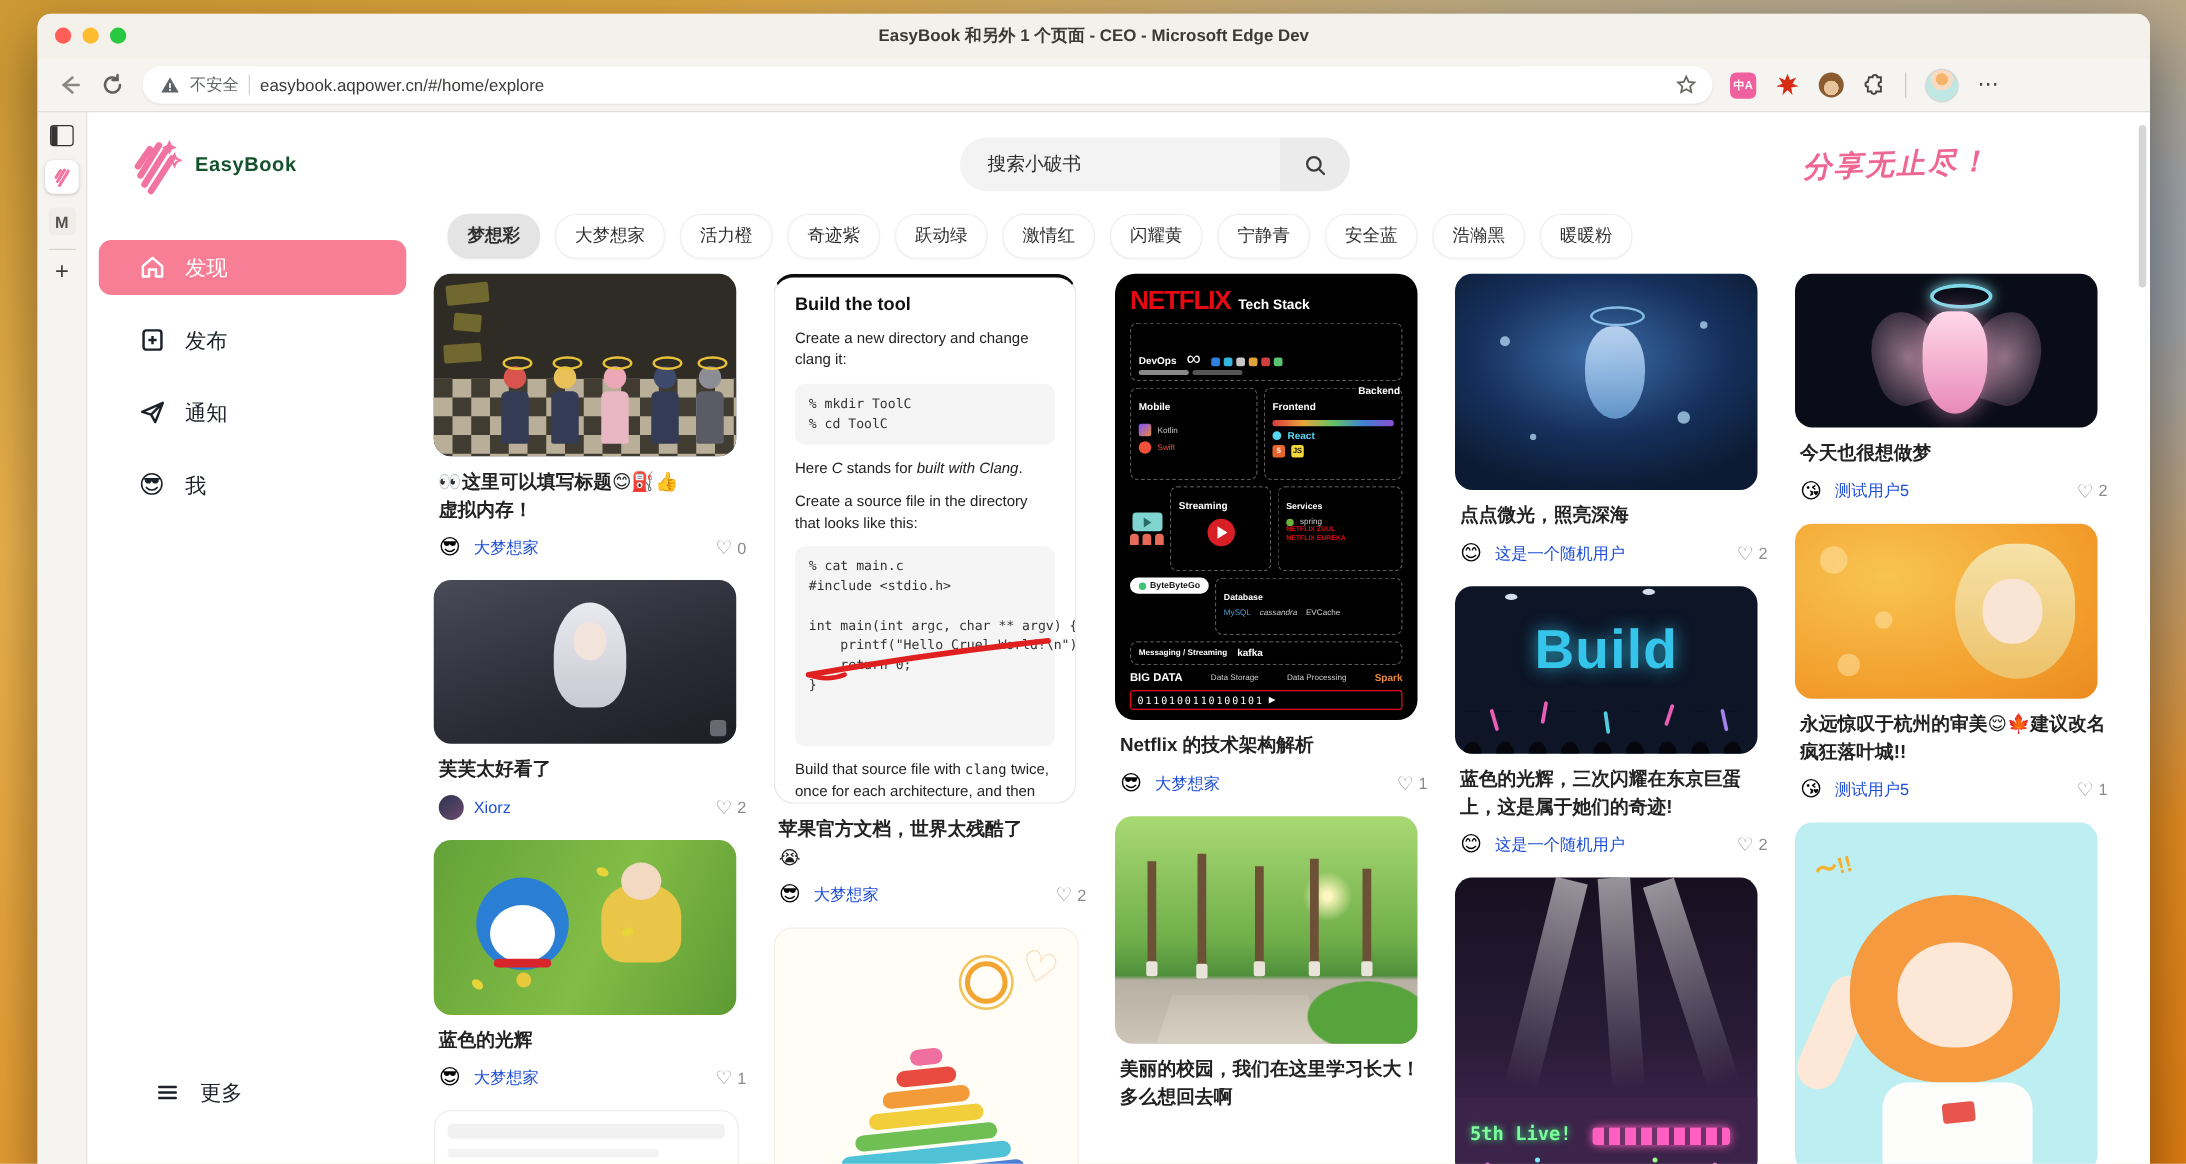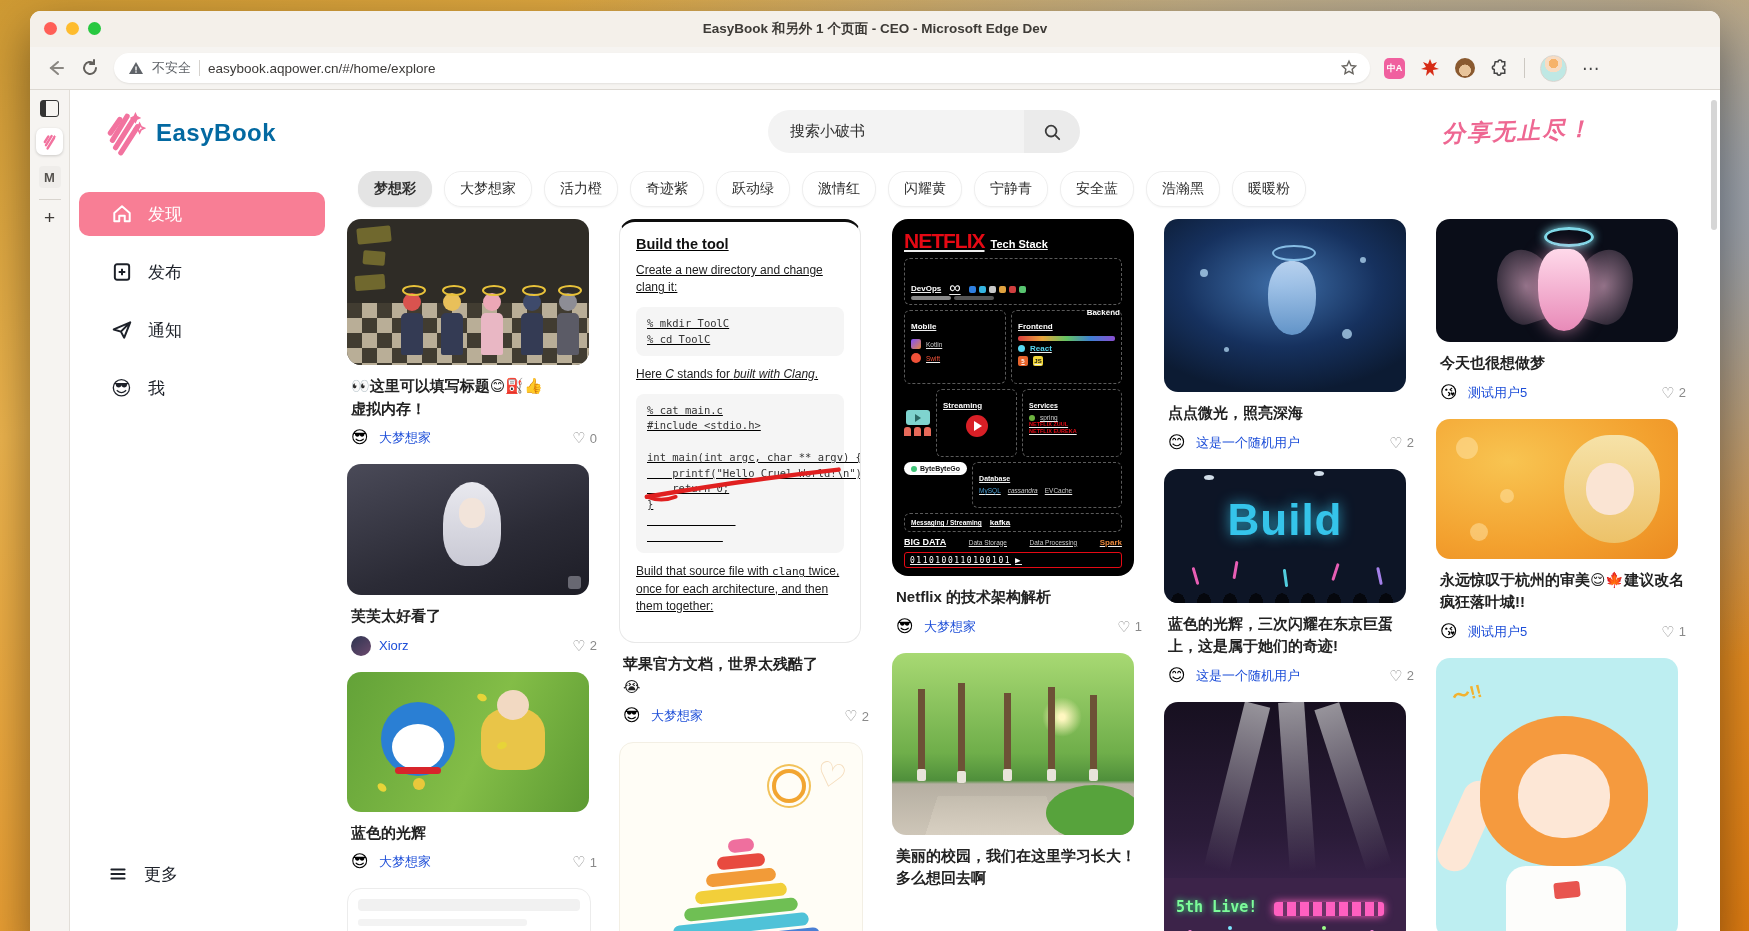--- a/index.html
+++ b/index.html
@@ -39,42 +39,42 @@
   .rail{width:39px;background:#f6f4f1;border-right:1px solid #e2ded8;display:flex;flex-direction:column;align-items:center;padding-top:10px;gap:11px;}
   .rail-ic{width:17px;height:15px;border:1.6px solid #333;border-radius:3px;position:relative;}
   .rail-ic:before{content:"";position:absolute;left:0;top:0;bottom:0;width:5px;background:#333;}
   .rail-tile{width:27px;height:27px;background:#fff;border-radius:7px;box-shadow:0 1px 3px rgba(0,0,0,.18);display:flex;align-items:center;justify-content:center;}
   .rail-m{width:22px;height:22px;background:#efedea;border-radius:4px;color:#55524e;font-size:13px;font-weight:bold;display:flex;align-items:center;justify-content:center;}
   .rail-div{width:22px;height:1px;background:#d8d4ce;}
   .rail-plus{font-size:19px;color:#3e3b38;line-height:14px;}
   .page{flex:1;background:#fff;position:relative;overflow:hidden;}
   
   .logo{position:absolute;left:34px;top:20px;display:flex;align-items:center;gap:10px;}
-  .brand{font-size:24px;font-weight:bold;color:#0369a1;letter-spacing:.5px;}
+  .brand{font-size:16px;font-weight:bold;color:#14532d;letter-spacing:.5px;}
   .search{position:absolute;left:698px;top:20px;width:312px;height:43px;background:#f3f3f3;border-radius:22px;display:flex;align-items:center;overflow:hidden;}
   .search-text{font-size:15px;color:#2e2e2e;padding-left:22px;}
   .search-btn{margin-left:auto;width:56px;height:43px;background:#ebebeb;display:flex;align-items:center;justify-content:center;border-radius:0 22px 22px 0;}
   .slogan{position:absolute;left:1372px;top:26px;font-family:"DejaVu Serif","Liberation Serif",serif;font-style:italic;font-weight:bold;
     font-size:23px;color:#ee6792;letter-spacing:2px;transform:rotate(-2deg);}
   .chips{position:absolute;left:288px;top:81px;display:flex;gap:12px;}
   .chip{height:34px;padding:0 15px;border-radius:17px;background:#fff;border:1px solid #efefef;box-shadow:0 1px 2px rgba(0,0,0,.04);
     font-size:14px;color:#2f2f2f;display:flex;align-items:center;white-space:nowrap;}
   .chip.active{background:#e4e4e4;border-color:#e4e4e4;font-weight:bold;}
   
   .sidenav{position:absolute;left:9px;top:102px;width:246px;display:flex;flex-direction:column;gap:14px;}
   .nav-item{height:44px;border-radius:10px;display:flex;align-items:center;gap:15px;padding-left:32px;font-size:17px;color:#1d2129;}
   .nav-item.active{background:#f87e95;color:#fff;}
   .nav-item svg{flex:none;}
   .nav-emoji{font-size:20px;line-height:20px;width:22px;}
-  .nav-more{position:absolute;left:5px;top:762px;width:246px;}
+  .nav-more{position:absolute;left:21px;top:762px;width:246px;}
   
   .col{position:absolute;top:129px;width:254px;display:flex;flex-direction:column;}
   .c1{left:277px;}.c2{left:549px;}.c3{left:822px;}.c4{left:1094px;}.c5{left:1366px;}
   .card{margin-bottom:16px;}
-  .art{width:242px;border-radius:14px;position:relative;overflow:hidden;text-decoration:underline;}
+  .art{width:242px;border-radius:14px;position:relative;overflow:hidden;}
   .card-title{margin:10px 4px 0;font-size:15px;font-weight:bold;color:#222;line-height:1.5;}
   .meta{display:flex;align-items:center;margin:8px 4px 0;}
   .av{width:20px;height:20px;font-size:17px;line-height:20px;flex:none;}
   .av-img{width:20px;height:20px;border-radius:50%;background:linear-gradient(140deg,#2c3450,#6d4a6e);flex:none;}
   .uname{margin-left:8px;font-size:13px;color:#1d4ed8;}
   .likes{margin-left:auto;display:flex;align-items:center;gap:4px;color:#8a8a8a;font-size:13px;}
   .heart:before{content:"♡";font-size:15px;}
   
   .art-bocchi{height:146px;background:#2f2c26;}
   .bocchi-check{position:absolute;left:0;right:0;bottom:0;height:62px;
@@ -412,20 +412,21 @@
       </div>
 
       <div class="col c2">
         <div class="card">
           <div class="art art-doc">
             <div class="doc-h">Build the tool</div>
             <div class="doc-p">Create a new directory and change clang it:</div>
             <div class="doc-code">% mkdir ToolC
 % cd ToolC</div>
             <div class="doc-p"><span>Here </span><span class="doc-em">C</span><span> stands for </span><span class="doc-em">built with Clang</span><span>.</span></div>
+            <div class="doc-p">Create a source file in the directory that looks like this:</div>
             <div class="doc-code"><span>% cat main.c
 #include &lt;stdio.h&gt;
 
 int main(int argc, char ** argv) {
     printf("Hello Cruel World!\n");
     return 0;
 }</span>
               <svg class="scribble" viewBox="0 0 230 46" fill="none">
                   <path d="M224 6 C150 14, 70 26, 12 36" stroke="#e02020" stroke-width="5" stroke-linecap="round"></path>
                   <path d="M12 36 C 22 40, 34 40, 44 36" stroke="#e02020" stroke-width="4" stroke-linecap="round"></path>

